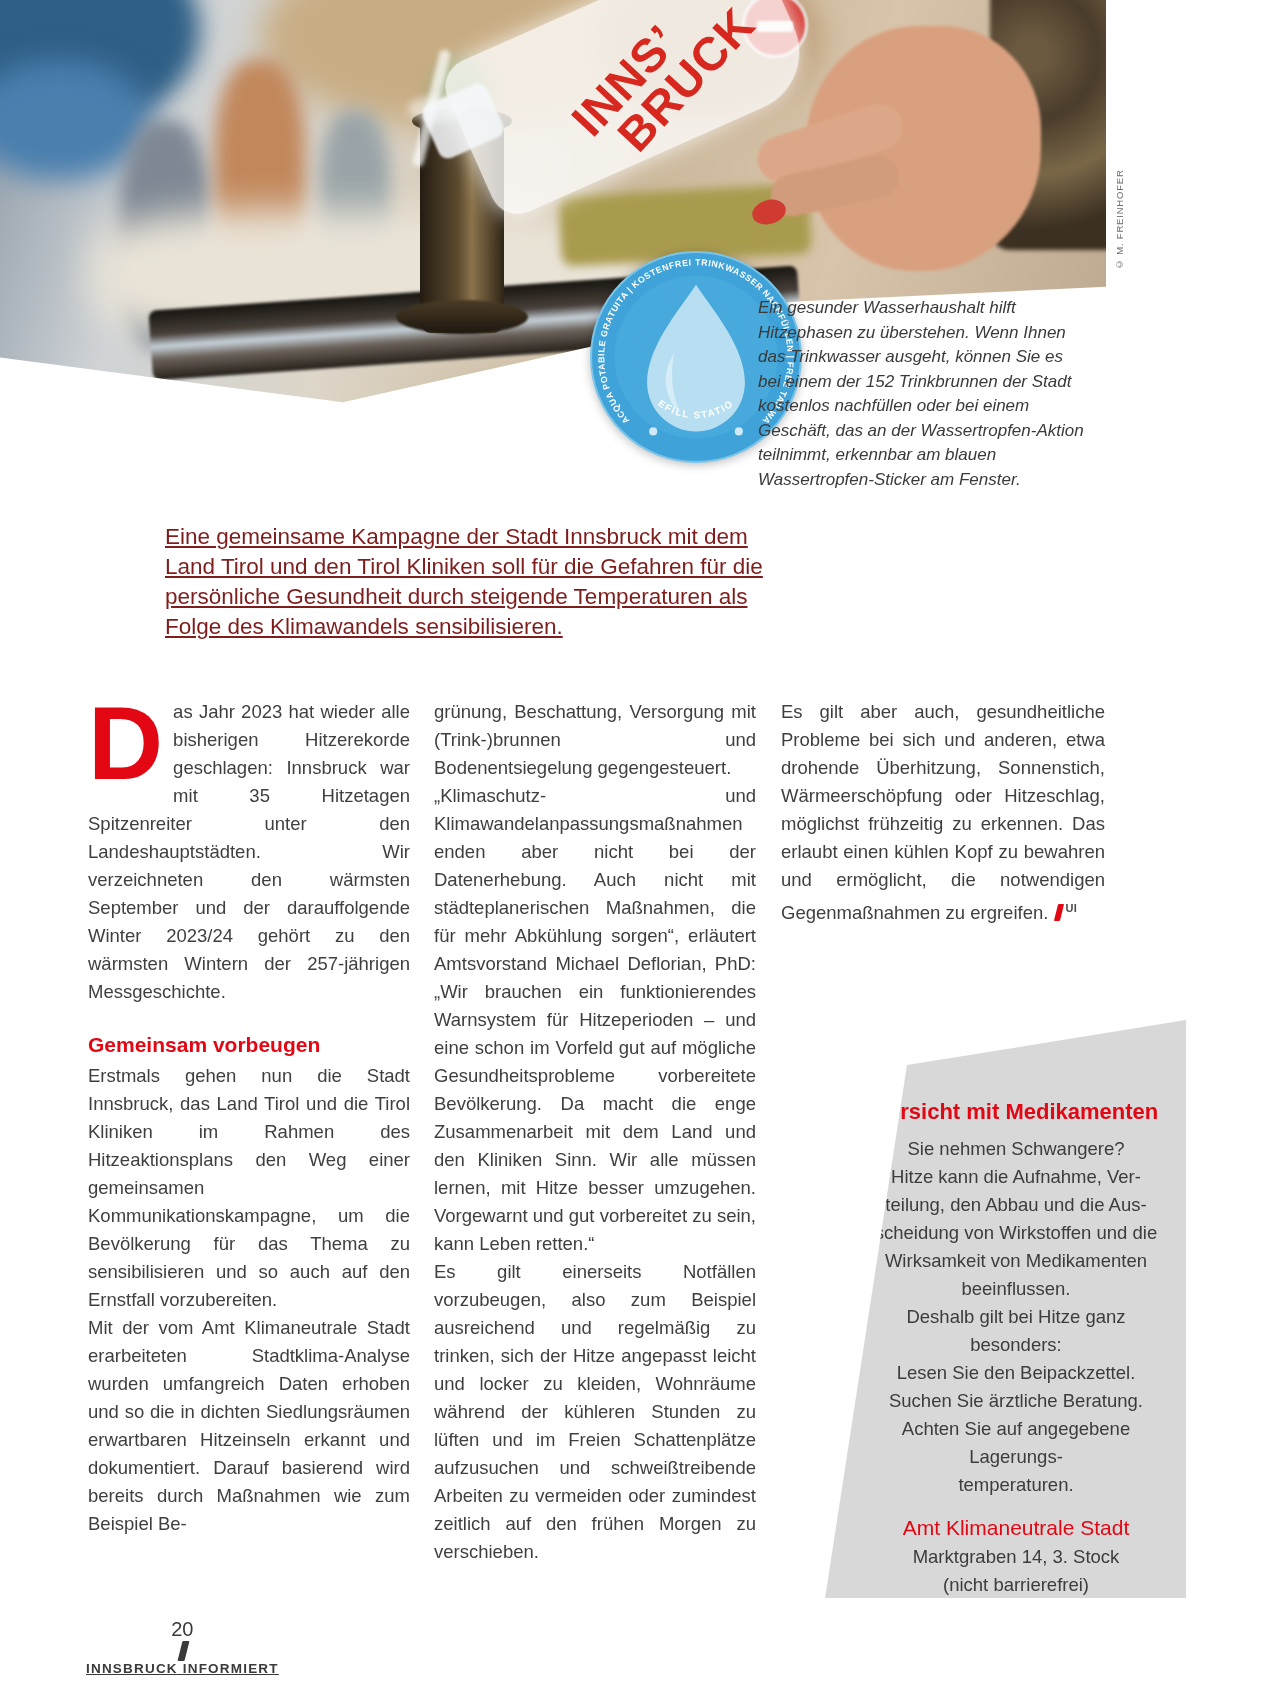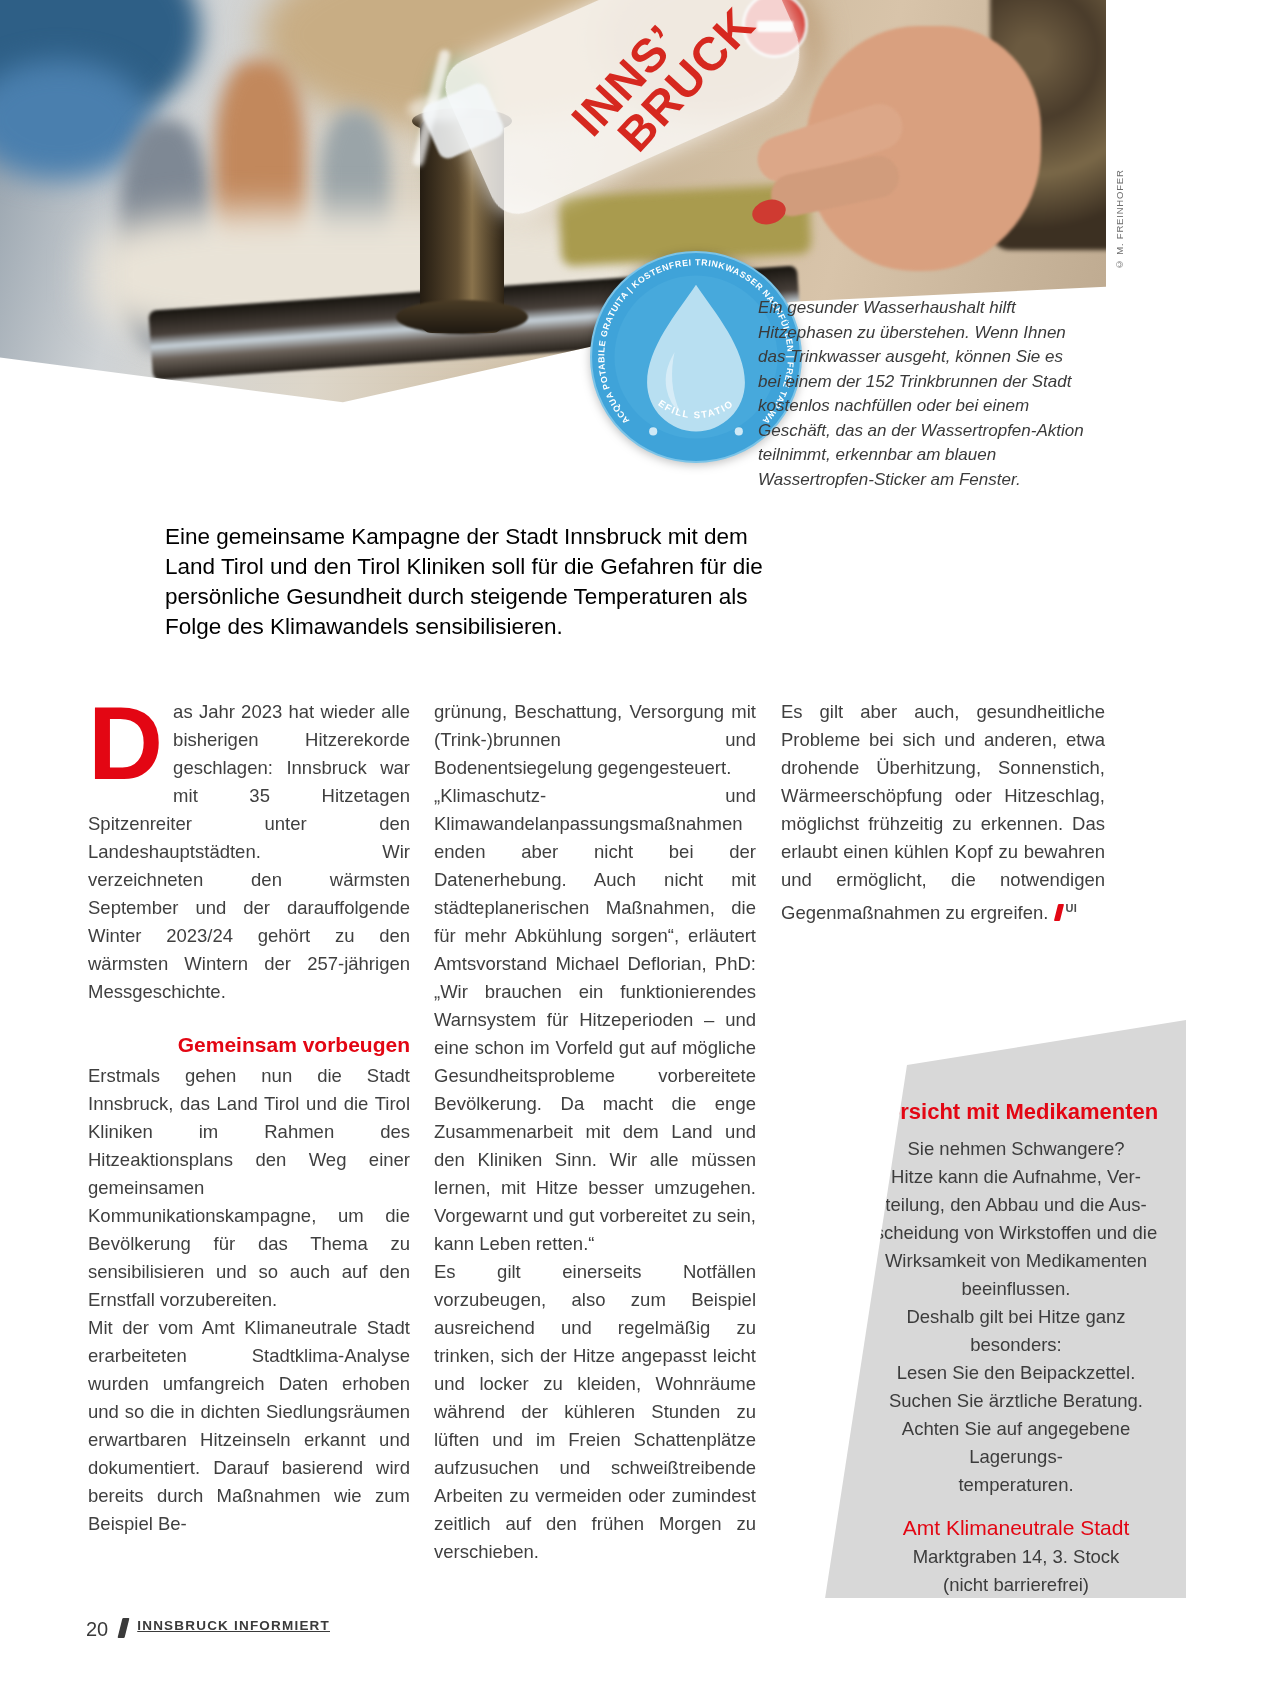--- a/index.html
+++ b/index.html
@@ -65,47 +65,47 @@
   .credit { position:absolute; left:1114px; top:160px; height:110px; writing-mode:vertical-rl;
             transform:rotate(180deg); font-size:9.5px; letter-spacing:.8px; color:#6d6d6d; }
 
   
   .caption { position:absolute; left:758px; top:296px; width:330px; font-style:italic;
              font-size:17px; line-height:24.5px; color:#3a3a3a; }
 
   
   .headline { position:absolute; left:86px; top:412px; font-size:64px; font-weight:bold;
               letter-spacing:-1px; color:#e30613; }
-  .lead { position:absolute; left:165px; top:522px; width:625px; font-size:22.5px; line-height:30px; color:#000000; }
+  .lead { position:absolute; left:165px; top:522px; width:625px; font-size:22.5px; line-height:30px; color:#7f1d1d;text-decoration:underline; }
 
   
   .col { position:absolute; top:698px; width:322px; font-size:18.5px; line-height:28px;
          text-align:justify; color:#3f3f3f; }
   .col-1 { left:88px; }  .col-2 { left:434px; }  .col-3 { left:781px; width:324px; }
   .col p { margin:0; }
   .dropcap { float:left; color:#e30613; font-size:104px; line-height:82px; font-weight:bold;
              padding:4px 10px 0 0; }
   .subhead { color:#e30613; font-weight:bold; font-size:21px; line-height:26px;
-             margin:26px 0 4px 0; text-align:right; }
+             margin:26px 0 4px 0; text-align:left; }
   .slash-mark { display:inline-block; width:6px; height:17px; background:#e30613;
                 transform:skewX(-14deg); margin:0 3px 0 8px; vertical-align:-2px; border-radius:1px; }
   .endmark-ui { font-size:11px; font-weight:bold; color:#4a4a4a; vertical-align:7px; letter-spacing:.5px; }
 
   
   .infobox { position:absolute; left:812px; top:1013px; width:374px; height:585px; background:#d8d8d8;
              clip-path:polygon(25.4% 8.9%,100% 1.2%,100% 100%,3.5% 100%);
              padding:86px 24px 20px 58px; text-align:center; }
   .infobox-title { color:#e30613; font-weight:bold; font-size:22px; margin-bottom:10px; }
   .infobox-line { font-size:18.5px; line-height:28px; color:#3c3c3c; }
   .contact { margin-top:14px; }
   .contact-title { color:#e30613; font-weight:normal; font-size:21px; line-height:30px; }
   .contact-line { font-size:18.5px; line-height:28px; color:#3c3c3c; }
 
   
-  .footer { position:absolute; left:86px; top:1618px; display:flex; align-items:flex-start; }
+  .footer { position:absolute; left:86px; top:1618px; display:flex; align-items:center;flex-direction:column; }
   .footer-page { font-size:20px; color:#3a3a3a; }
   .footer-slash { display:inline-block; width:7px; height:20px; background:#3a3a3a;
                   transform:skewX(-14deg); margin:0 10px 0 12px; border-radius:1px; }
   .footer-mag { font-size:13.5px; font-weight:bold; letter-spacing:1.2px; color:#3a3a3a;text-decoration:underline; }
 </style>
 </head>
 <body>
 
 <div class="page">
 

